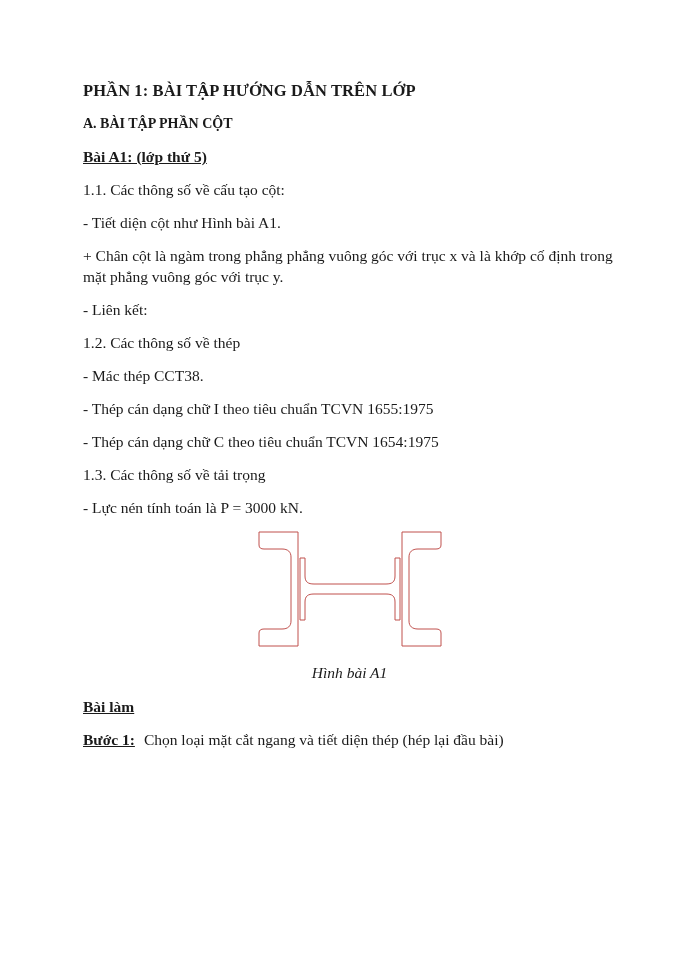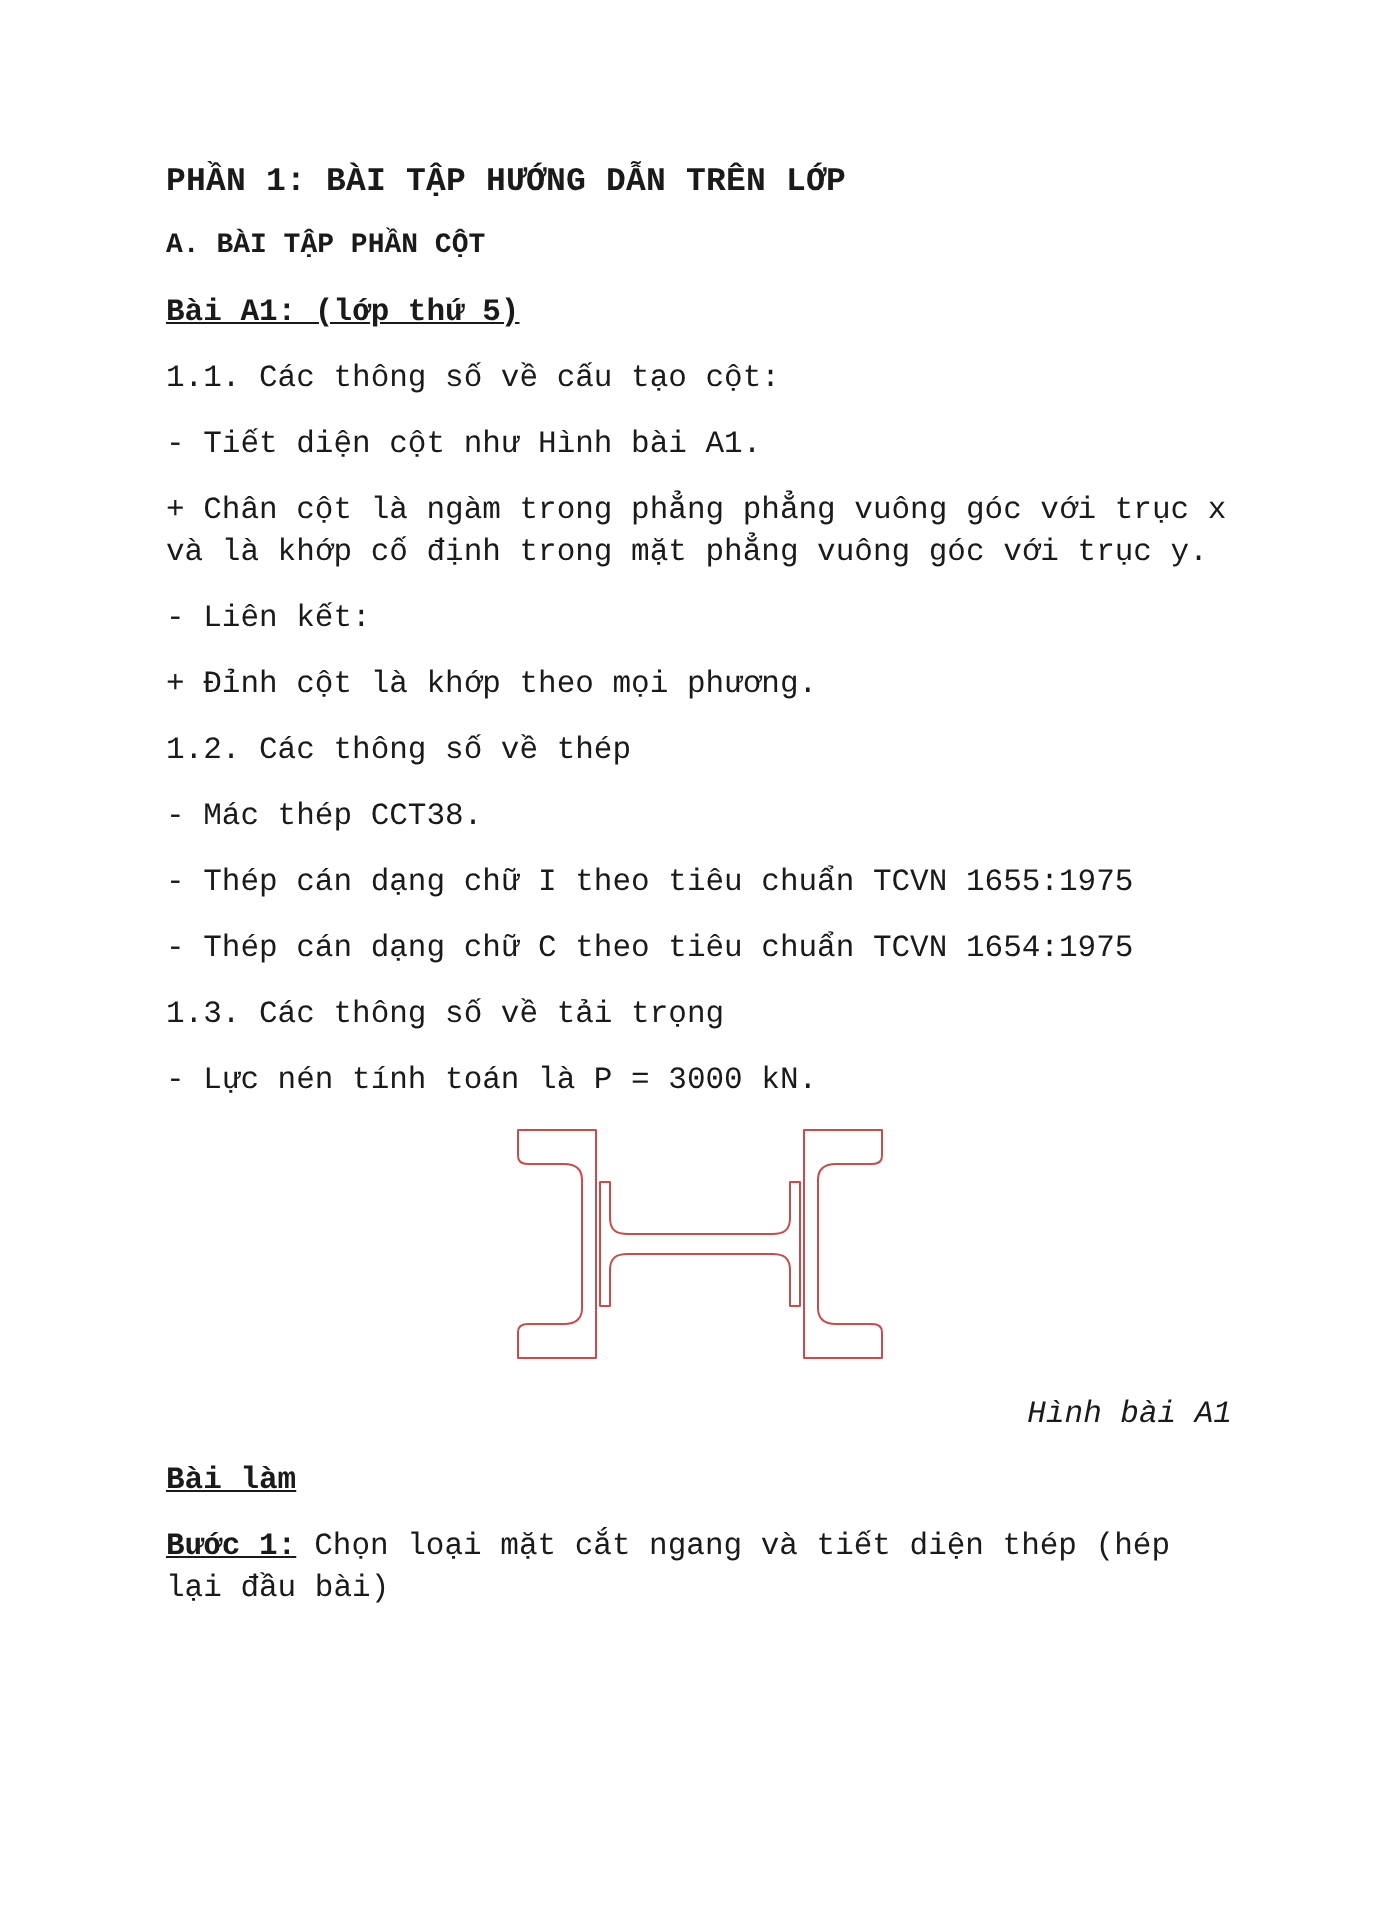--- a/index.html
+++ b/index.html
@@ -13,21 +13,20 @@
     overflow: hidden;
     font-family: "Liberation Serif", "DejaVu Serif", serif;
     color: #1a1a1a;
   }
   .page {
     box-sizing: border-box;
     width: 700px;
     height: 960px;
     padding: 80px 84px 20px 83px;
     background: #ffffff;
-    font-family: Liberation Mono, monospace;
   }
   p {
     margin: 0 0 12px 0;
     font-size: 15.5px;
     line-height: 21px;
   }
   .b { font-weight: bold; }
   .u { text-decoration: underline; }
   .title { font-size: 16.5px; letter-spacing: 0.1px; }
   .sec-a  { font-size: 14px; }
@@ -35,21 +34,21 @@
     text-align: center;
     margin: 8px 0 10px 0;
   }
   .figure-block svg {
     display: inline-block;
   }
   .figure-caption {
     font-style: italic;
     font-size: 15.5px;
     margin: 12px 0 14px 0;
-    text-align: right;
+    text-align: center;
   }
   .step-line .step-text { margin-left: 9px; }
   .bullet-line { margin-left: 18px; }
   .bullet-line .dash { display: inline-block; width: 19px; }
 </style>
 </head>
 <body>
 
 <div class="page">
 
@@ -57,21 +56,20 @@
 
   <p class="b sec-a">A. BÀI TẬP PHẦN CỘT</p>
 
   <p class="b u">Bài A1: (lớp thứ 5)</p>
 
 
   <p>1.1. Các thông số về cấu tạo cột:</p>
   <p>- Tiết diện cột như Hình bài A1.</p>
   <p>+ Chân cột là ngàm trong phẳng phẳng vuông góc với trục x và là khớp cố định trong mặt phẳng vuông góc với trục y.</p>
   <p>- Liên kết:</p>
-  <p>+ Đỉnh cột là khớp theo mọi phương.</p>
 
   <p>1.2. Các thông số về thép</p>
   <p>- Mác thép CCT38.</p>
   <p>- Thép cán dạng chữ I theo tiêu chuẩn TCVN 1655:1975</p>
   <p>- Thép cán dạng chữ C theo tiêu chuẩn TCVN 1654:1975</p>
 
   <p>1.3. Các thông số về tải trọng</p>
   <p>- Lực nén tính toán là P = 3000 kN.</p>
 
   <div class="figure-block">

